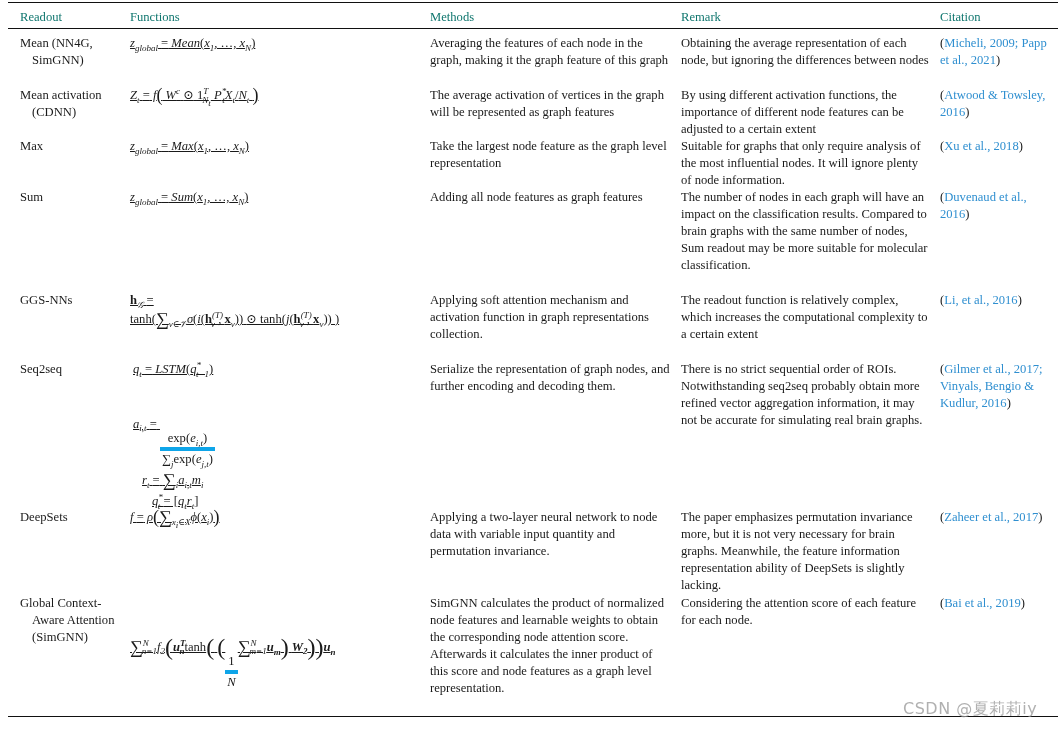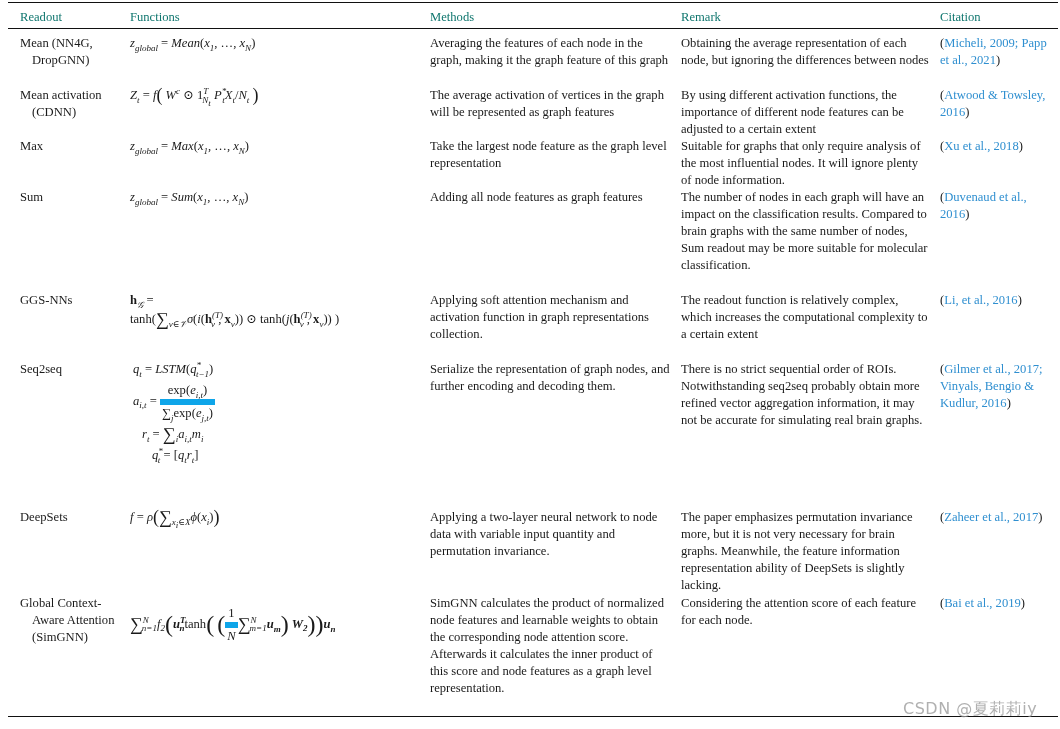--- a/index.html
+++ b/index.html
@@ -16,29 +16,29 @@
     .hdr, .cell { position: absolute; }
     .hdr { top: 9px; color: #0f766e; }
     .c-readout { left: 20px; width: 100px; }
     .c-func { left: 130px; width: 290px; }
     .c-method { left: 430px; width: 240px; }
     .c-remark { left: 681px; width: 250px; }
     .c-cite { left: 940px; width: 118px; }
 
     .readout-text { padding-left: 12px; text-indent: -12px; }
 
-    .math { font-family: "Liberation Serif", "DejaVu Serif", serif; font-style: italic; white-space: nowrap; }
+    .math { font-family: "Liberation Serif", "DejaVu Serif", serif; font-style: italic; white-space: nowrap; text-decoration: underline; }
     .math .up { font-style: normal; }
     .math sub, .math sup { font-size: 9px; line-height: 0; }
     .math .b { font-weight: bold; font-style: normal; }
     .math .bi { font-weight: bold; }
     .math .big { font-size: 18px; vertical-align: -2px; font-style: normal; }
     .math .huge { font-size: 24px; vertical-align: -4px; font-style: normal; }
     .frac { display: inline-block; vertical-align: middle; text-align: center; }
-    .frac .num { display: block; border-bottom: 6px solid #0ea5e9; padding: 0 2px; }
+    .frac .num { display: block; border-bottom: 4px solid #0ea5e9; padding: 0 2px; margin-top: 48px; }
     .frac .den { display: block; padding: 0 2px; }
 
     .cite { color: #2f8fd0; }
     .paren { color: #1a1a1a; }
 
     .watermark {
       position: absolute; left: 903px; top: 700px;
       font-family: "DejaVu Sans", sans-serif; font-size: 16px;
       color: rgba(150,150,150,0.75); letter-spacing: 0.5px;
     }
@@ -52,21 +52,21 @@
 
 <div>
   <div class="hdr c-readout">Readout</div>
   <div class="hdr c-func">Functions</div>
   <div class="hdr c-method">Methods</div>
   <div class="hdr c-remark">Remark</div>
   <div class="hdr c-cite">Citation</div>
 </div>
 
 <div>
-  <div class="cell c-readout readout-text" style="top:35px">Mean (NN4G, DropGNN)</div>
+  <div class="cell c-readout readout-text" style="top:35px">Mean (NN4G, SimGNN)</div>
   <div class="cell c-func math" style="top:35px">z<sub>global</sub> <span class="up">=</span> Mean<span class="up">(</span>x<sub>1</sub><span class="up">, …,</span> x<sub>N</sub><span class="up">)</span></div>
   <div class="cell c-method" style="top:35px">Averaging the features of each node in the graph, making it the graph feature of this graph</div>
   <div class="cell c-remark" style="top:35px">Obtaining the average representation of each node, but ignoring the differences between nodes</div>
   <div class="cell c-cite" style="top:35px"><span class="paren">(</span><a class="cite">Micheli, 2009; Papp et al., 2021</a><span class="paren">)</span></div>
 </div>
 
 <div>
   <div class="cell c-readout readout-text" style="top:87px">Mean activation (CDNN)</div>
   <div class="cell c-func math" style="top:87px">Z<sub>t</sub> <span class="up">=</span> f<span class="big">(</span> W<sup>c</sup> <span class="up">⊙</span> <span class="up">1</span><sup>T</sup><sub style="margin-left:-6px">N<sub>t</sub></sub> P<sup>*</sup><sub style="margin-left:-4px">t</sub>X<sub>t</sub><span class="up">/</span>N<sub>t</sub> <span class="big">)</span></div>
   <div class="cell c-method" style="top:87px">The average activation of vertices in the graph will be represented as graph features</div>

